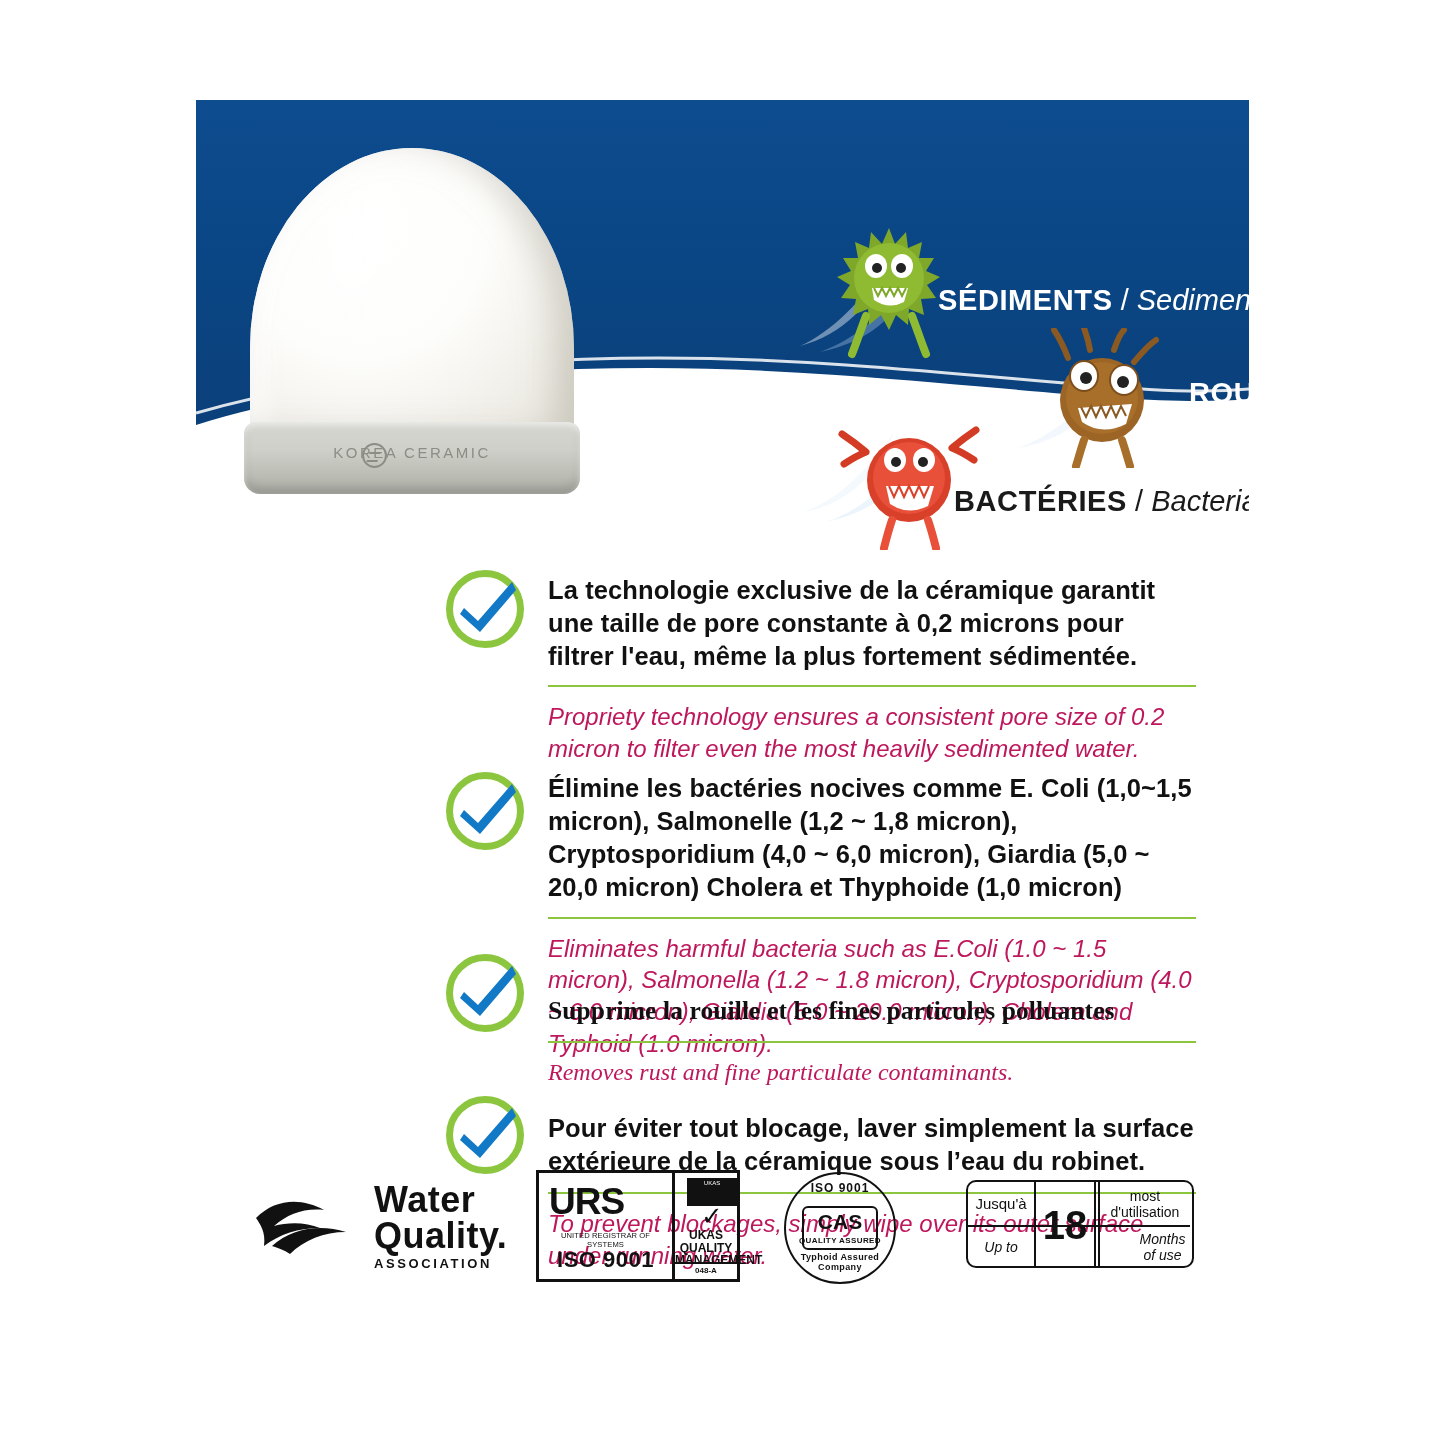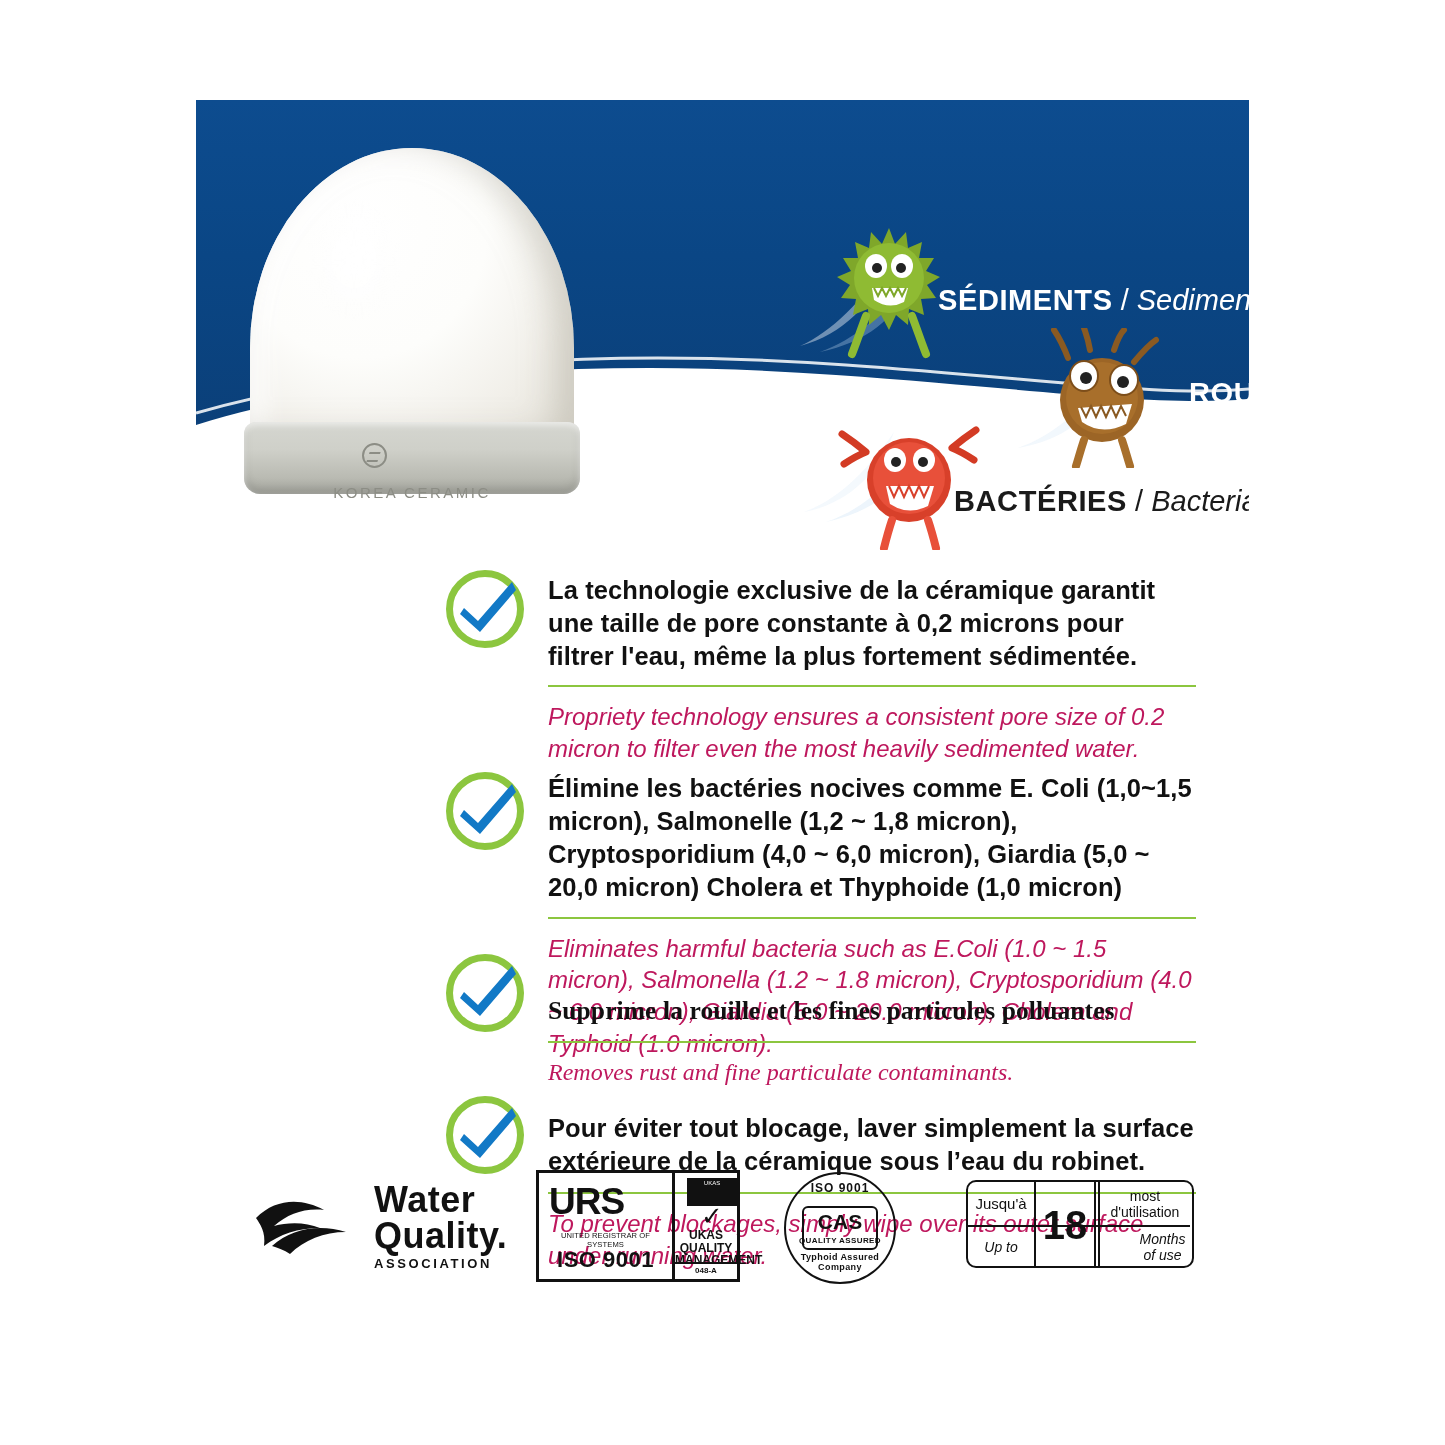--- a/index.html
+++ b/index.html
@@ -92,21 +92,20 @@
   }
   .collar-text {
     position: absolute;
     left: 0; right: 0;
     top: 22px;
     text-align: center;
     font-size: 15px;
     letter-spacing: 2.5px;
     color: #8c8d85;
     font-family: "Liberation Sans", sans-serif;
-    margin-top: 40px;
   }
   .collar-logo {
     position: absolute;
     left: 118px;
     top: 21px;
     width: 21px;
     height: 21px;
     border-radius: 50%;
     border: 2px solid #8c8d85;
   }

